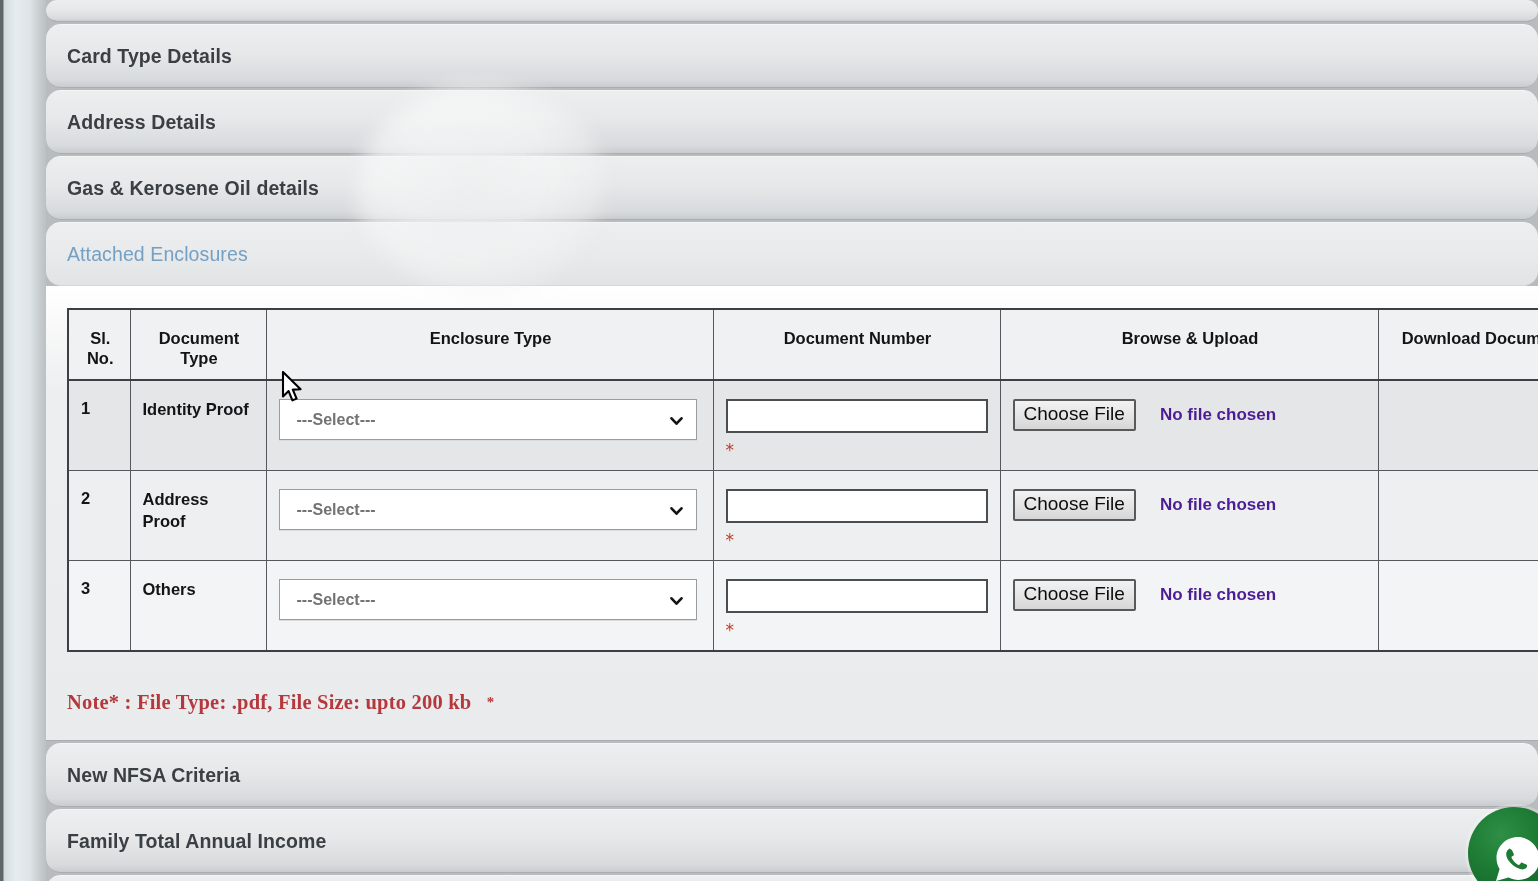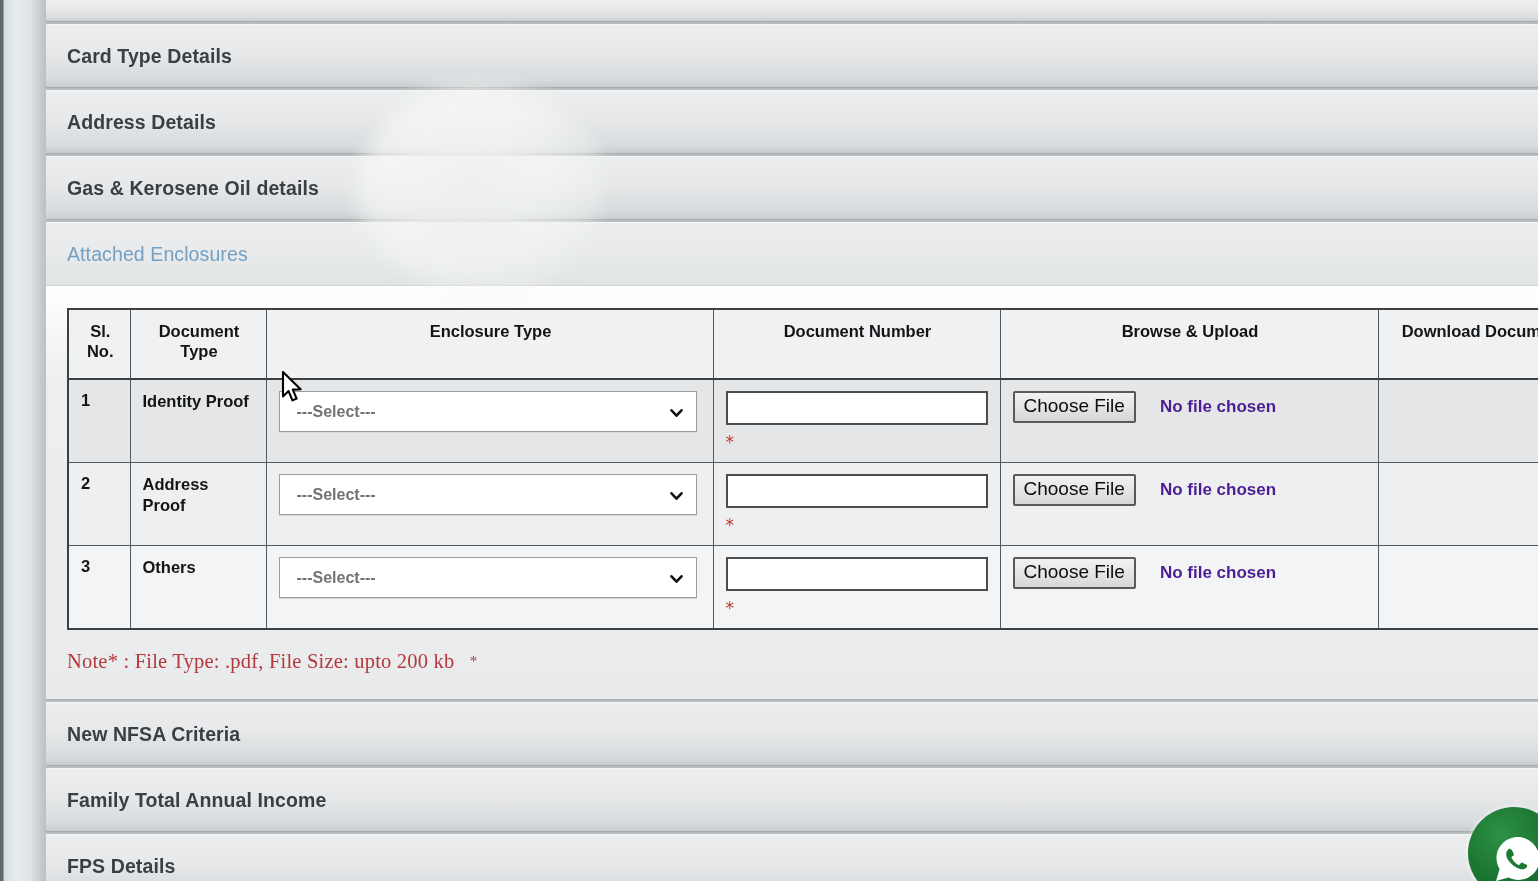--- a/index.html
+++ b/index.html
@@ -42,20 +42,21 @@
     border-top: 1px solid #f4f6f6;
     border-bottom: 1px solid #a9adb0;
     color: #3a3f44;
     font-size: 19.5px;
     font-weight: 600;
     letter-spacing: 0.1px;
     display: flex;
     align-items: center;
     padding-left: 21px;
     cursor: pointer;
+    border-radius: 15px;
   }
   .acc-header.topcut { height: 22px; font-size: 0; border-top: none; }
   .acc-header.h-normal { height: 64px; }
   .acc-header.active {
     color: #74a0c4;
     font-weight: 500;
     background: linear-gradient(180deg,#eceeef 0%,#e8eaeb 50%,#e1e4e5 100%);
     border-bottom: 1px solid #d3d7d9;
   }
   .gap { height: 2px; background: #b9bcbe; }
@@ -78,21 +79,21 @@
   table.enc col.c-sl      { width: 62px; }
   table.enc col.c-doctype { width: 136px; }
   table.enc col.c-enctype { width: 447px; }
   table.enc col.c-docnum  { width: 287px; }
   table.enc col.c-browse  { width: 378px; }
   table.enc col.c-dl      { width: 210px; }
 
   table.enc th, table.enc td {
     border: 1px solid #55585b;
     vertical-align: top;
-    padding: 11px 10px 11px 12px;
+    padding: 18px 10px 11px 12px;
     font-size: 16.5px;
     color: #121416;
   }
   table.enc th {
     font-weight: bold;
     background: #f0f1f2;
     height: 70px;
     line-height: 1.22;
     border-bottom: 2px solid #3d4043;
   }
@@ -154,25 +155,26 @@
     cursor: pointer;
     font-family: "Liberation Sans", sans-serif;
     line-height: 1.15;
   }
   .file-status {
     font-size: 17px; font-weight: bold; color: #4c1d95;
   }
 
   
   .note {
-    margin-top: 20px;
+    margin-top: 39px;
     font-family: "Liberation Serif", serif;
     font-size: 20.5px;
     color: #b4383c;
     letter-spacing: 0.2px;
+    font-weight: bold;
   }
   .note .star2 { margin-left: 10px; font-size: 15px; vertical-align: 2px; }
 
   
   #watermark {
     position: absolute;
     left: 356px; top: 84px;
     width: 248px; height: 210px;
     border-radius: 48% 52% 46% 54% / 52% 44% 56% 48%;
     background: radial-gradient(ellipse at 42% 40%,

